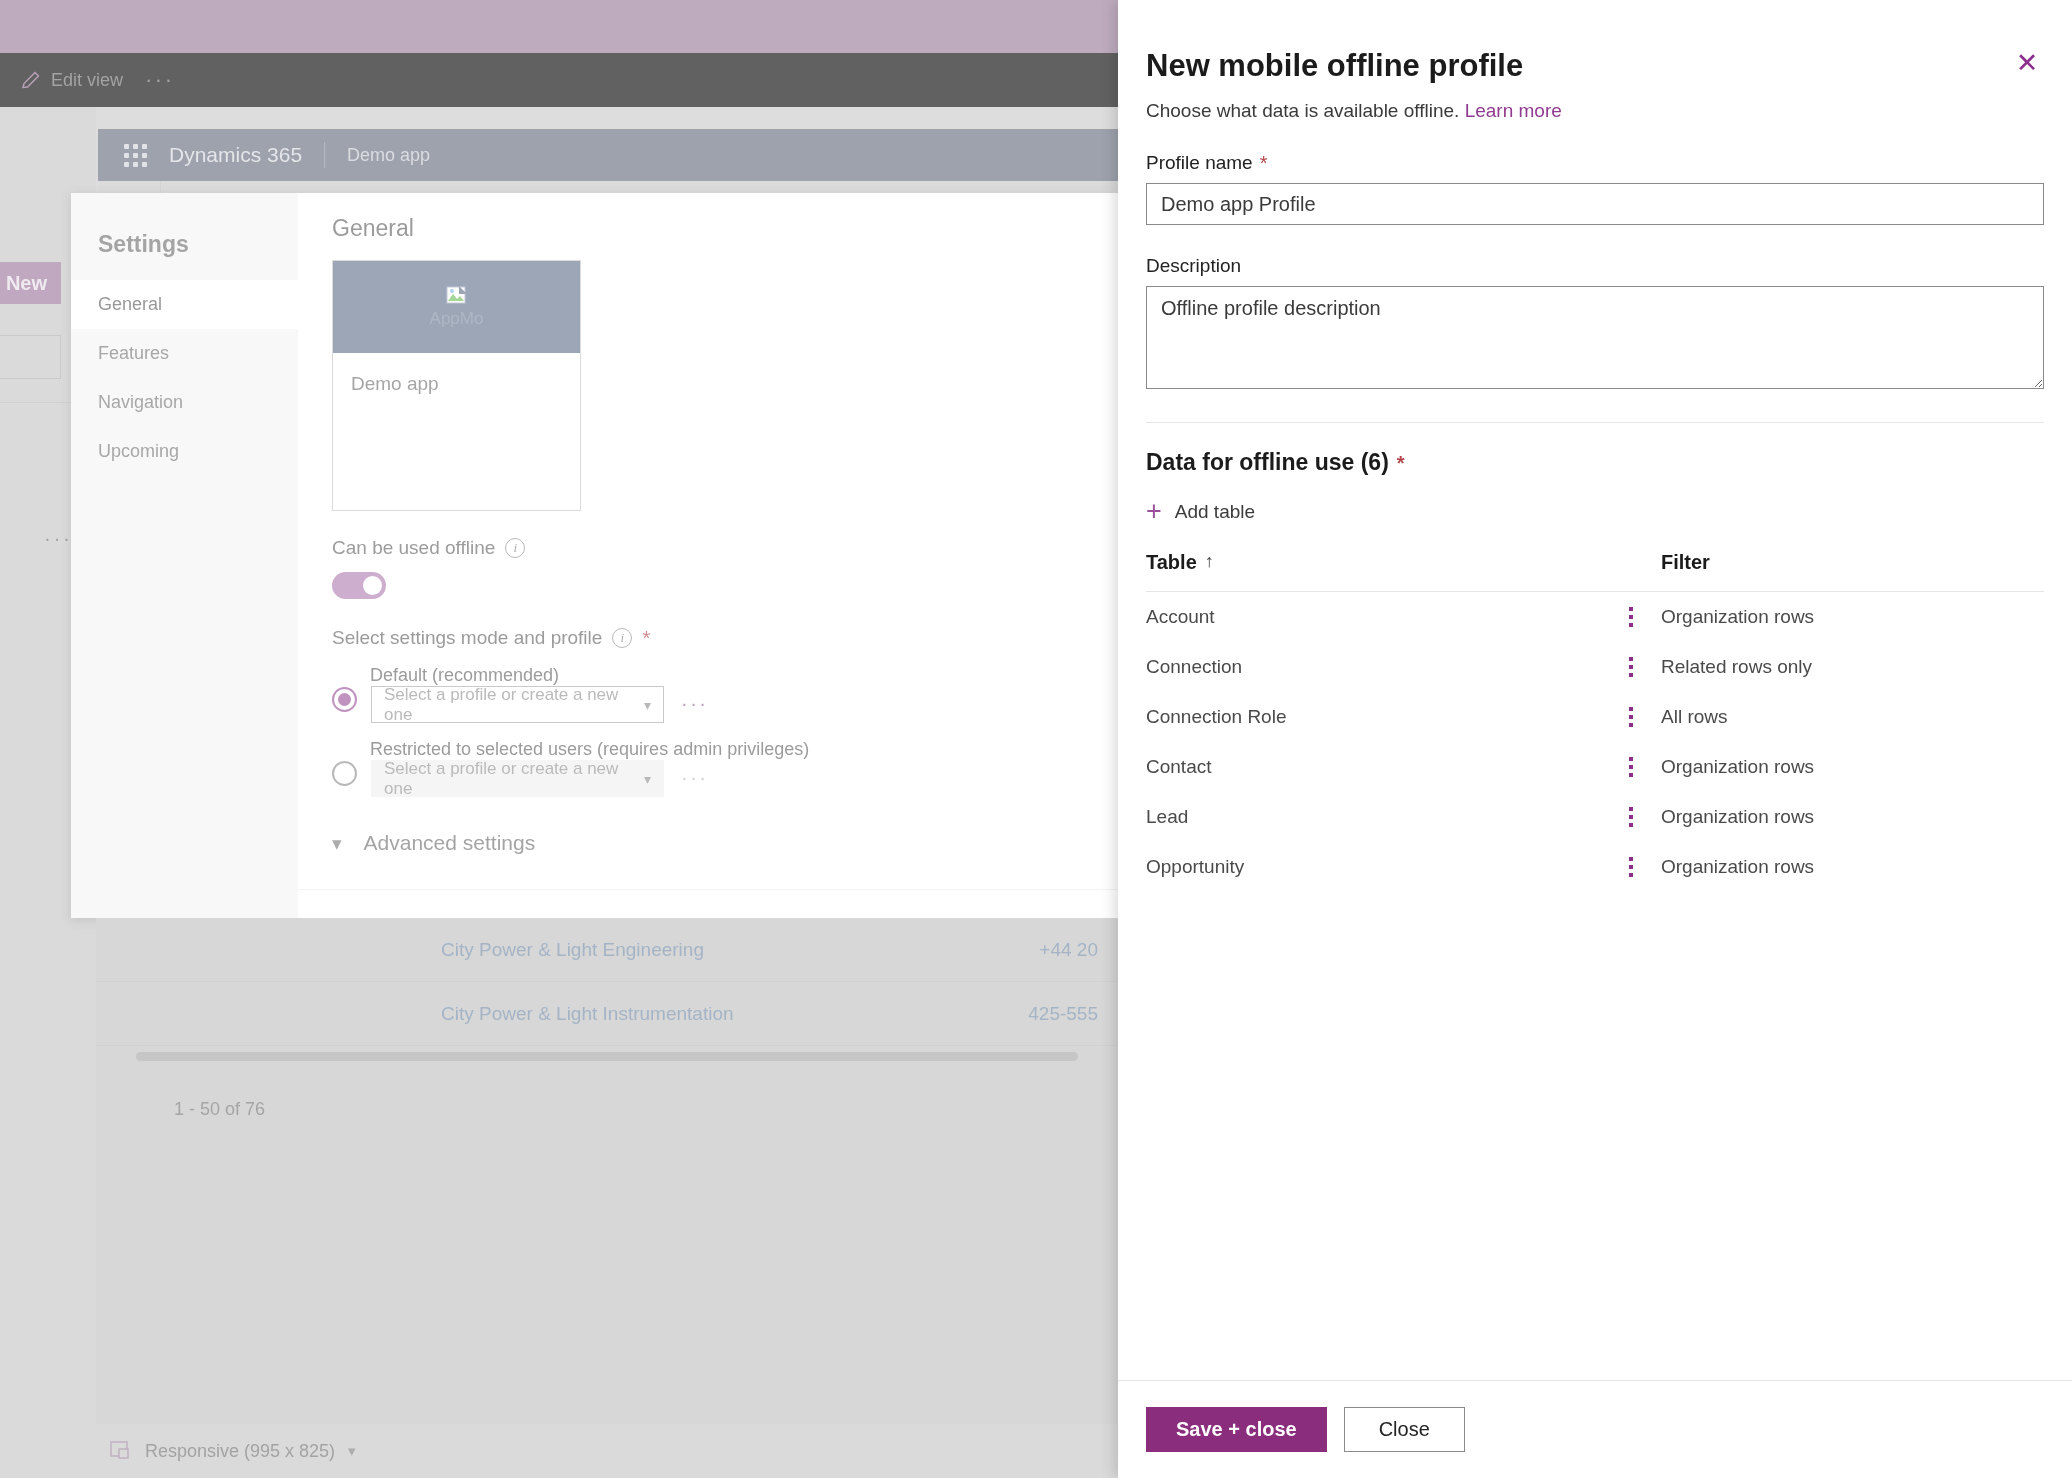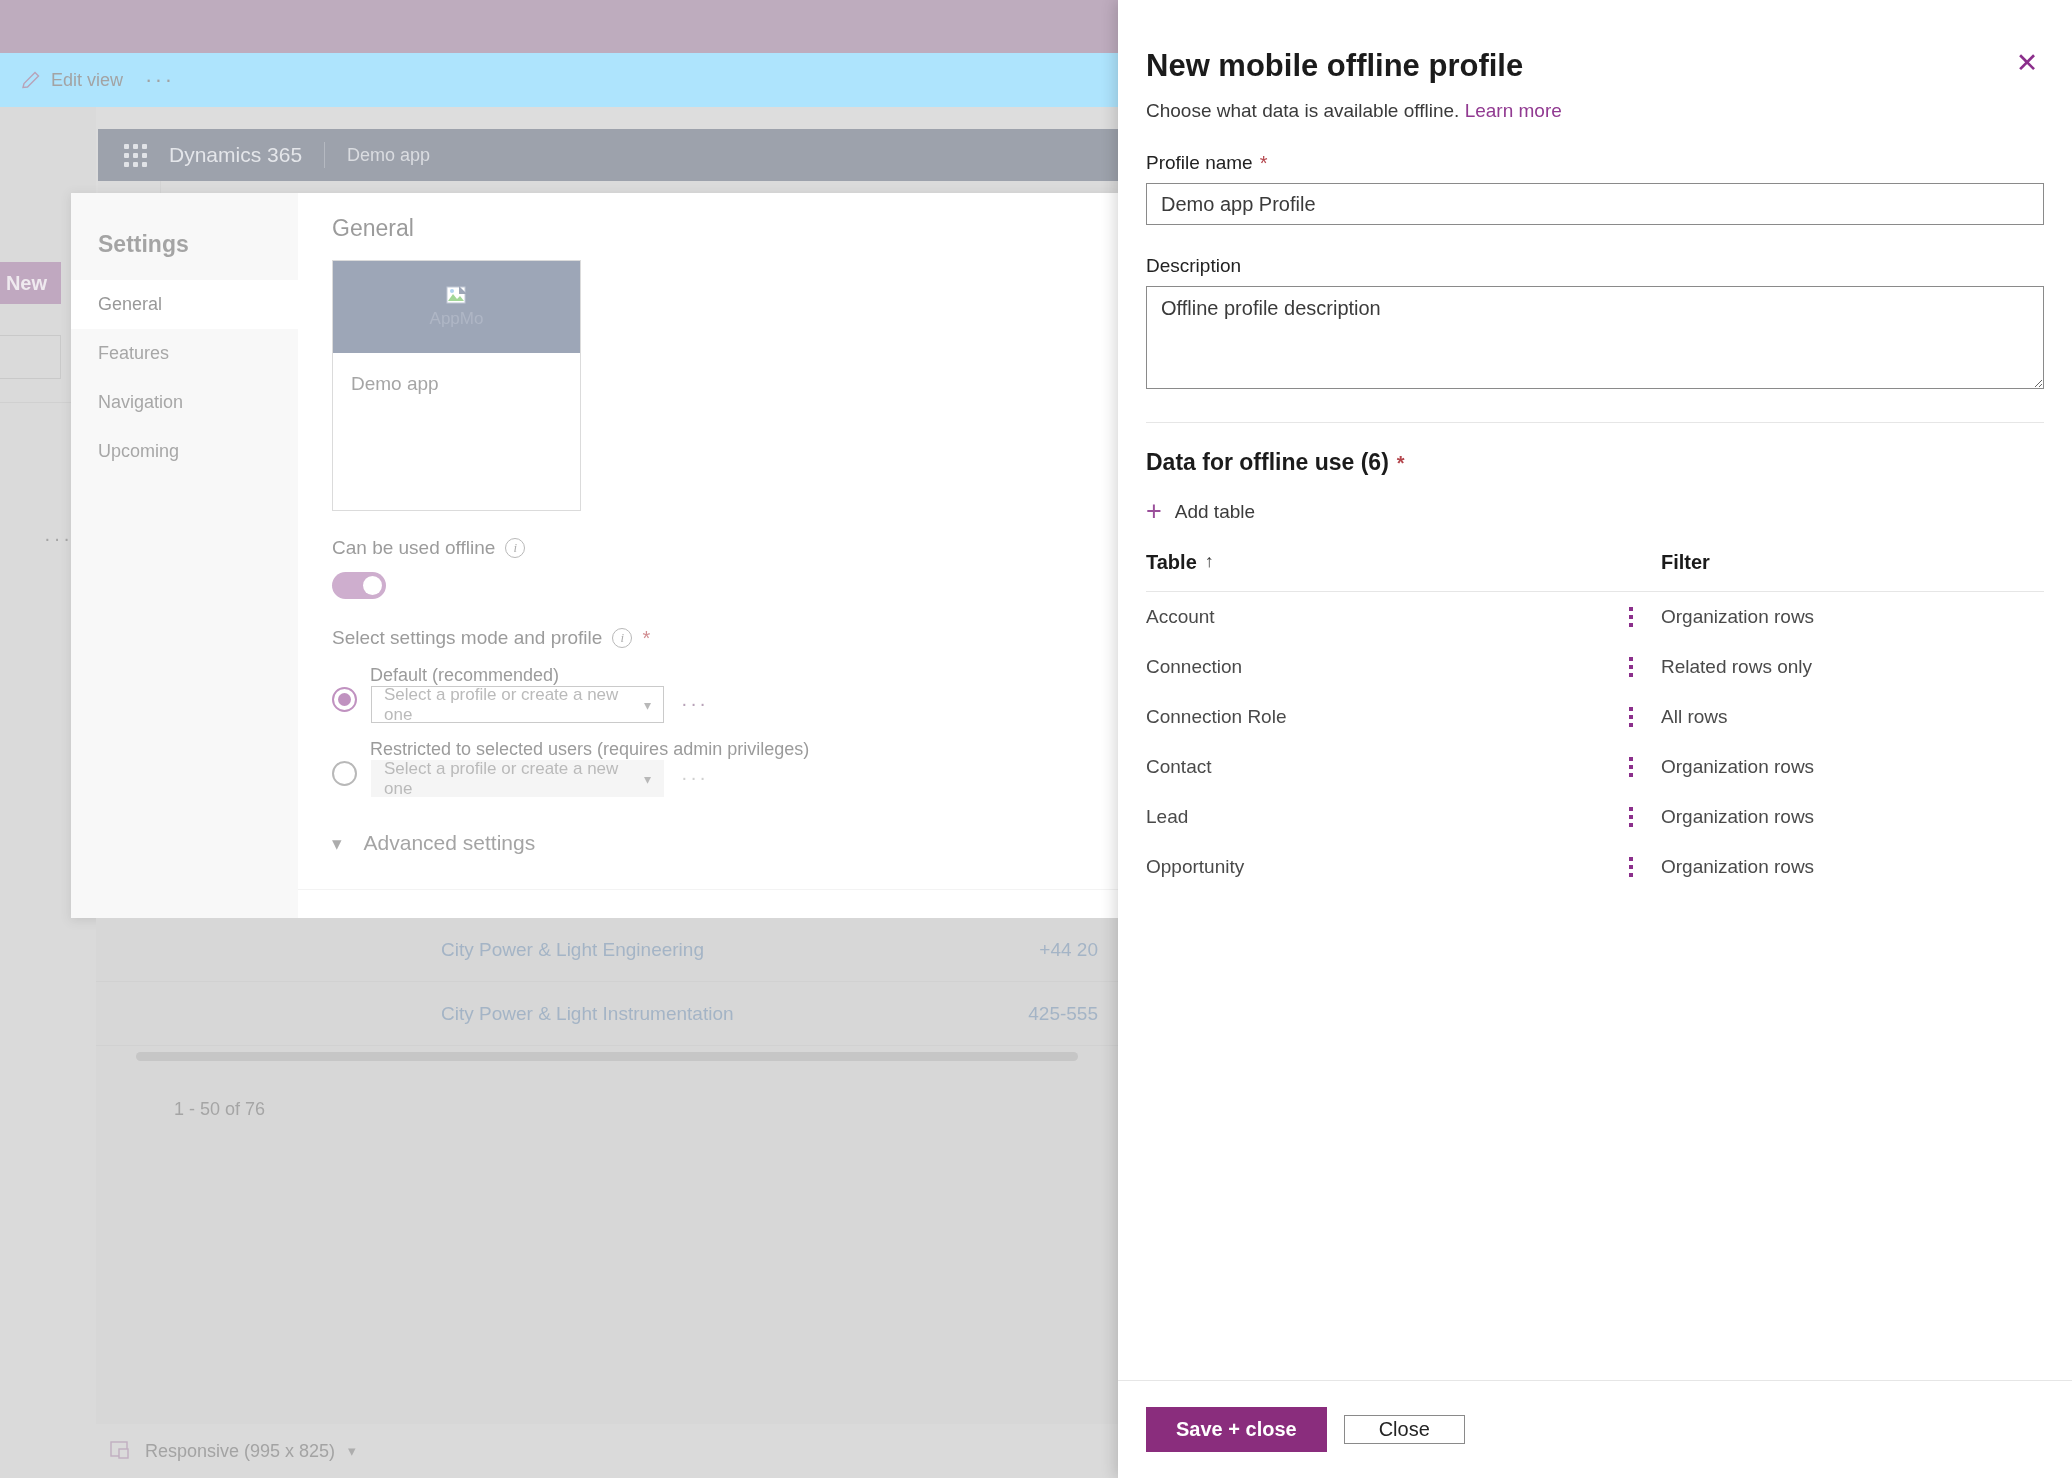--- a/index.html
+++ b/index.html
@@ -16,21 +16,21 @@
   #bg-app {
     position: absolute; left: 0; top: 0; width: 1118px; height: 1478px;
     background: #c8c8c8; overflow: hidden;
   }
   .bg-purple-band {
     position: absolute; left: 0; top: 0; width: 1118px; height: 53px;
     background: #967a96;
   }
   .bg-cmdbar {
     position: absolute; left: 0; top: 53px; width: 1118px; height: 54px;
-    background: #7dd3fc; display: flex; align-items: center;
+    background: #000000; display: flex; align-items: center;
   }
   .cmd-item {
     display: flex; align-items: center; gap: 9px;
     color: #6b6b6b; font-size: 18px; padding: 0 8px;
   }
   .pencil-ico { width: 22px; height: 22px; position: relative; }
   .pencil-ico svg { display:block; }
   .cmd-ellipsis { color: #6b6b6b; font-size: 22px; letter-spacing: 2.5px; padding-left: 14px;}
 
   .bg-leftcol {
@@ -223,21 +223,21 @@
     border-top: 1px solid #e6e6e6; height: 98px; display: flex; align-items: center;
     gap: 17px; padding-left: 28px;
   }
   .btn-primary {
     background: #86296b; background: #8a2d7d; color: #fff; border: none;
     height: 45px; padding: 0 30px; font-size: 20px; font-weight: 600;
     font-family: "Liberation Sans", sans-serif; cursor: pointer;
   }
   .btn-secondary {
     background: #fff; color: #232323; border: 1px solid #8a8a8a;
-    height: 29px; padding: 0 34px; font-size: 20px;
+    height: 45px; padding: 0 34px; font-size: 20px;
     font-family: "Liberation Sans", sans-serif; cursor: pointer;
   }
 </style>
 </head>
 <body>
 
 <div id="root">
 
   <div id="bg-app">
 

